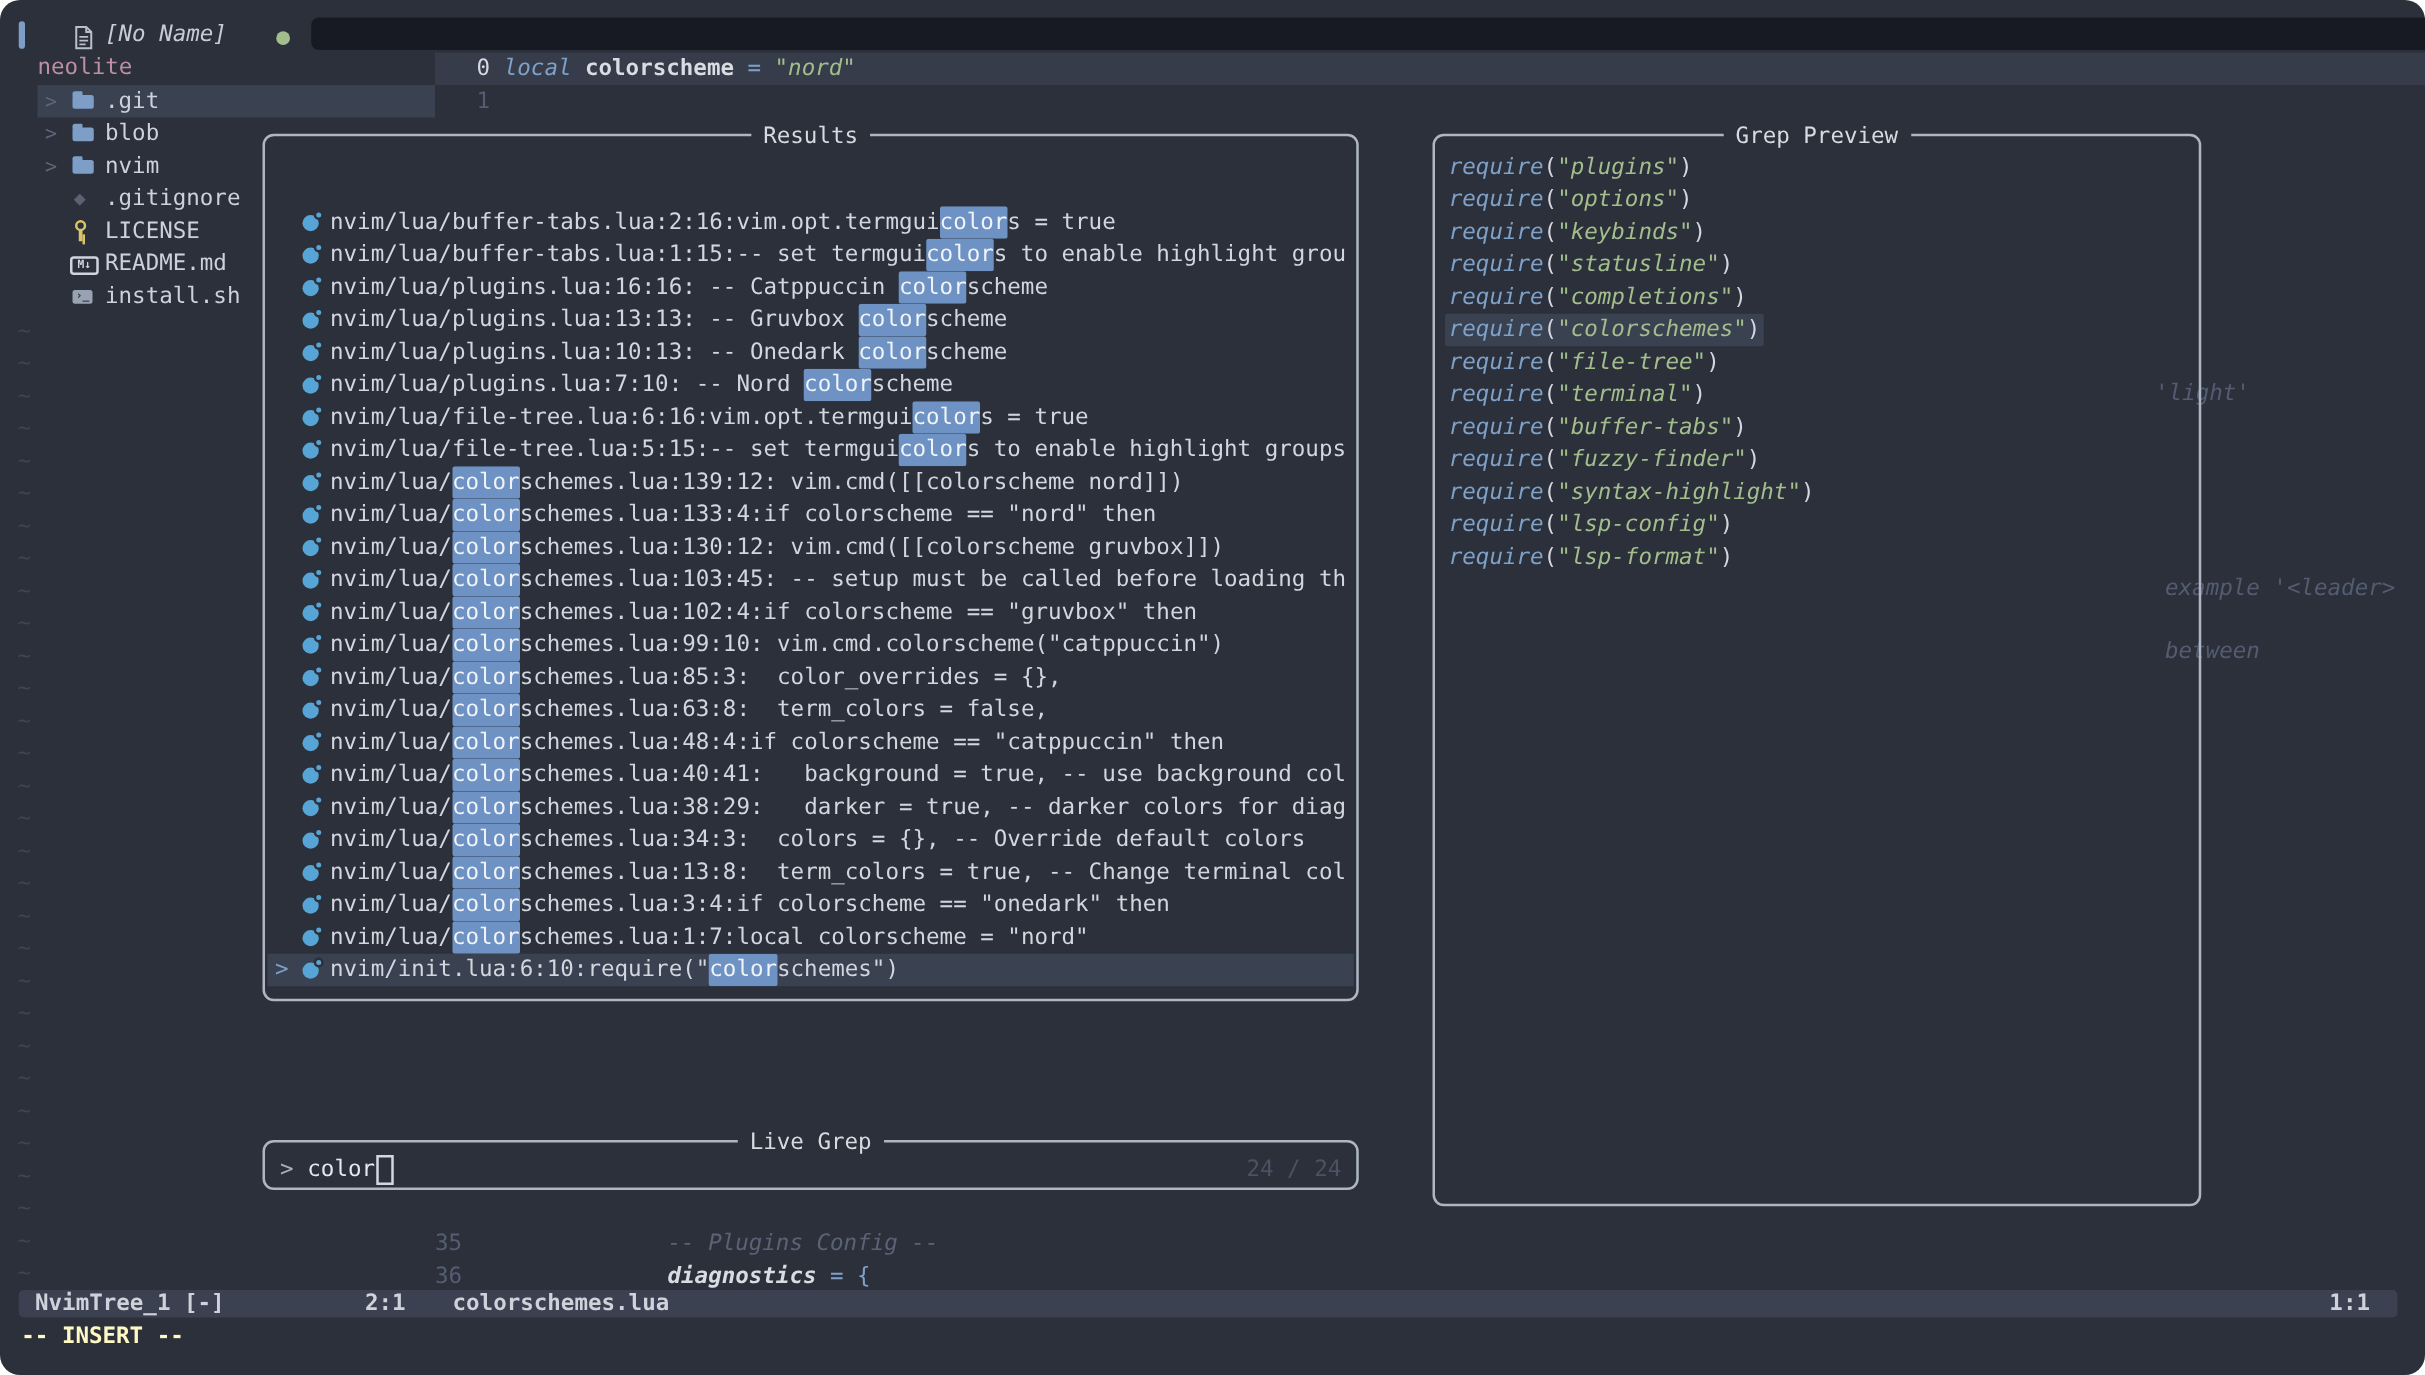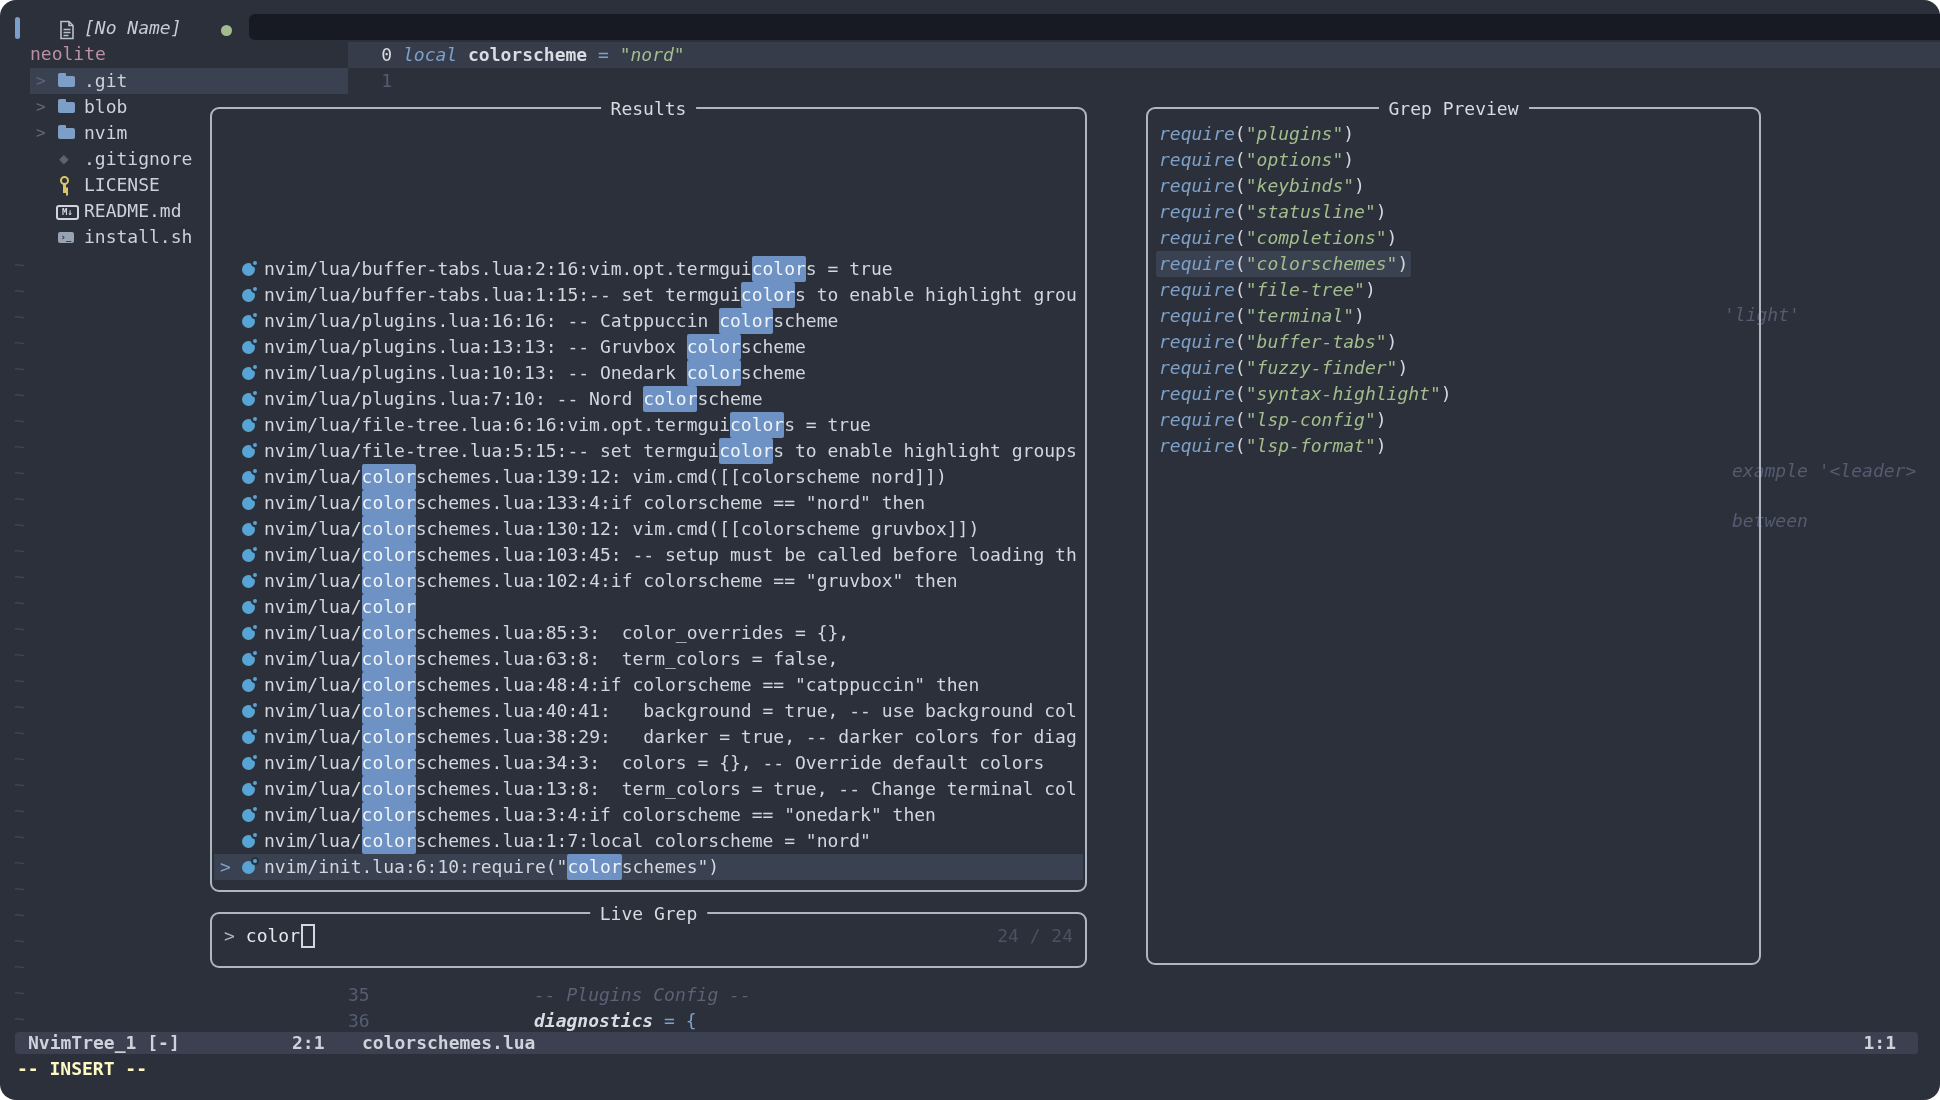--- a/index.html
+++ b/index.html
@@ -42,30 +42,30 @@
   .i-terminal::before{content:"›_";position:absolute;top:8px;left:0;width:16px;height:11px;background:#99a2b2;color:#2b303b;
       font-size:9px;font-weight:bold;line-height:11px;text-align:center;border-radius:2px;}
   .tlabel{color:#ccd1da;white-space:pre;}
   
   .tildes{left:14px;top:252px;color:#3e4554;}
   .tildes div{height:26px;}
   
   .box{position:absolute;border:2px solid #aeb6c3;border-radius:9px;box-sizing:border-box;}
   .box-title{position:absolute;top:-13px;left:50%;transform:translateX(-50%);background:#2b303b;
              padding:0 10px;color:#d6dae1;white-space:pre;}
-  .results-box{left:210px;top:107px;width:877px;height:785px;}
+  .results-box{left:210px;top:107px;width:877px;height:694px;}
   .res-list{position:absolute;left:2px;right:2px;bottom:10px;}
   .res-row{display:flex;align-items:center;height:26px;padding-left:6px;white-space:pre;overflow:hidden;}
   .res-row.selected{background:#3a4150;}
   .caret{width:20px;flex:none;color:#7ea1c9;}
   .lua-icon{flex:none;width:13px;height:13px;border-radius:50%;background:#57a5d6;position:relative;margin-right:9px;margin-left:2px;}
   .lua-icon::after{content:"";position:absolute;width:4px;height:4px;border-radius:50%;background:#57a5d6;
                    border:2px solid #2b303b;top:-4px;right:-4px;}
   .m{background:#6d92c3;color:#f0f4f9;border-radius:2px;}
-  .grep-box{left:210px;top:912px;width:877px;height:56px;}
+  .grep-box{left:210px;top:912px;width:877px;height:40px;}
   .grep-inner{display:flex;align-items:center;height:44px;padding:0 12px;}
   .prompt{color:#a9b1c0;margin-right:11px;}
   .query{color:#e4e8ef;}
   .cursor{width:10px;height:20px;border:2px solid #d3d7df;margin-left:1px;flex:none;}
   .counter{margin-left:auto;color:#4a5263;white-space:pre;}
   .preview-box{left:1146px;top:107px;width:615px;height:858px;padding-left:48px;}
   .prev-list{position:absolute;left:2px;right:2px;top:12px;}
   .prev-row{height:26px;padding-left:9px;white-space:pre;}
   .prev-row .line{display:inline-block;padding:0 3px;margin-left:-3px;border-radius:2px;}
   .prev-row.selected .line{background:#3a4150;}
@@ -203,21 +203,21 @@
         <div class="res-row"><span class="caret"> </span><span class="lua-icon"></span><span>nvim/lua/plugins.lua:13:13: -- Gruvbox </span><span class="m">color</span><span>scheme</span></div>
         <div class="res-row"><span class="caret"> </span><span class="lua-icon"></span><span>nvim/lua/plugins.lua:10:13: -- Onedark </span><span class="m">color</span><span>scheme</span></div>
         <div class="res-row"><span class="caret"> </span><span class="lua-icon"></span><span>nvim/lua/plugins.lua:7:10: -- Nord </span><span class="m">color</span><span>scheme</span></div>
         <div class="res-row"><span class="caret"> </span><span class="lua-icon"></span><span>nvim/lua/file-tree.lua:6:16:vim.opt.termgui</span><span class="m">color</span><span>s = true</span></div>
         <div class="res-row"><span class="caret"> </span><span class="lua-icon"></span><span>nvim/lua/file-tree.lua:5:15:-- set termgui</span><span class="m">color</span><span>s to enable highlight groups</span></div>
         <div class="res-row"><span class="caret"> </span><span class="lua-icon"></span><span>nvim/lua/</span><span class="m">color</span><span>schemes.lua:139:12: vim.cmd([[colorscheme nord]])</span></div>
         <div class="res-row"><span class="caret"> </span><span class="lua-icon"></span><span>nvim/lua/</span><span class="m">color</span><span>schemes.lua:133:4:if colorscheme == "nord" then</span></div>
         <div class="res-row"><span class="caret"> </span><span class="lua-icon"></span><span>nvim/lua/</span><span class="m">color</span><span>schemes.lua:130:12: vim.cmd([[colorscheme gruvbox]])</span></div>
         <div class="res-row"><span class="caret"> </span><span class="lua-icon"></span><span>nvim/lua/</span><span class="m">color</span><span>schemes.lua:103:45: -- setup must be called before loading th</span></div>
         <div class="res-row"><span class="caret"> </span><span class="lua-icon"></span><span>nvim/lua/</span><span class="m">color</span><span>schemes.lua:102:4:if colorscheme == "gruvbox" then</span></div>
-        <div class="res-row"><span class="caret"> </span><span class="lua-icon"></span><span>nvim/lua/</span><span class="m">color</span></div>
+        <div class="res-row"><span class="caret"> </span><span class="lua-icon"></span><span>nvim/lua/</span><span class="m">color</span><span>schemes.lua:99:10: vim.cmd.colorscheme("catppuccin")</span></div>
         <div class="res-row"><span class="caret"> </span><span class="lua-icon"></span><span>nvim/lua/</span><span class="m">color</span><span>schemes.lua:85:3:  color_overrides = {},</span></div>
         <div class="res-row"><span class="caret"> </span><span class="lua-icon"></span><span>nvim/lua/</span><span class="m">color</span><span>schemes.lua:63:8:  term_colors = false,</span></div>
         <div class="res-row"><span class="caret"> </span><span class="lua-icon"></span><span>nvim/lua/</span><span class="m">color</span><span>schemes.lua:48:4:if colorscheme == "catppuccin" then</span></div>
         <div class="res-row"><span class="caret"> </span><span class="lua-icon"></span><span>nvim/lua/</span><span class="m">color</span><span>schemes.lua:40:41:   background = true, -- use background col</span></div>
         <div class="res-row"><span class="caret"> </span><span class="lua-icon"></span><span>nvim/lua/</span><span class="m">color</span><span>schemes.lua:38:29:   darker = true, -- darker colors for diag</span></div>
         <div class="res-row"><span class="caret"> </span><span class="lua-icon"></span><span>nvim/lua/</span><span class="m">color</span><span>schemes.lua:34:3:  colors = {}, -- Override default colors</span></div>
         <div class="res-row"><span class="caret"> </span><span class="lua-icon"></span><span>nvim/lua/</span><span class="m">color</span><span>schemes.lua:13:8:  term_colors = true, -- Change terminal col</span></div>
         <div class="res-row"><span class="caret"> </span><span class="lua-icon"></span><span>nvim/lua/</span><span class="m">color</span><span>schemes.lua:3:4:if colorscheme == "onedark" then</span></div>
         <div class="res-row"><span class="caret"> </span><span class="lua-icon"></span><span>nvim/lua/</span><span class="m">color</span><span>schemes.lua:1:7:local colorscheme = "nord"</span></div>
         <div class="res-row selected"><span class="caret">&gt;</span><span class="lua-icon"></span><span>nvim/init.lua:6:10:require("</span><span class="m">color</span><span>schemes")</span></div>

